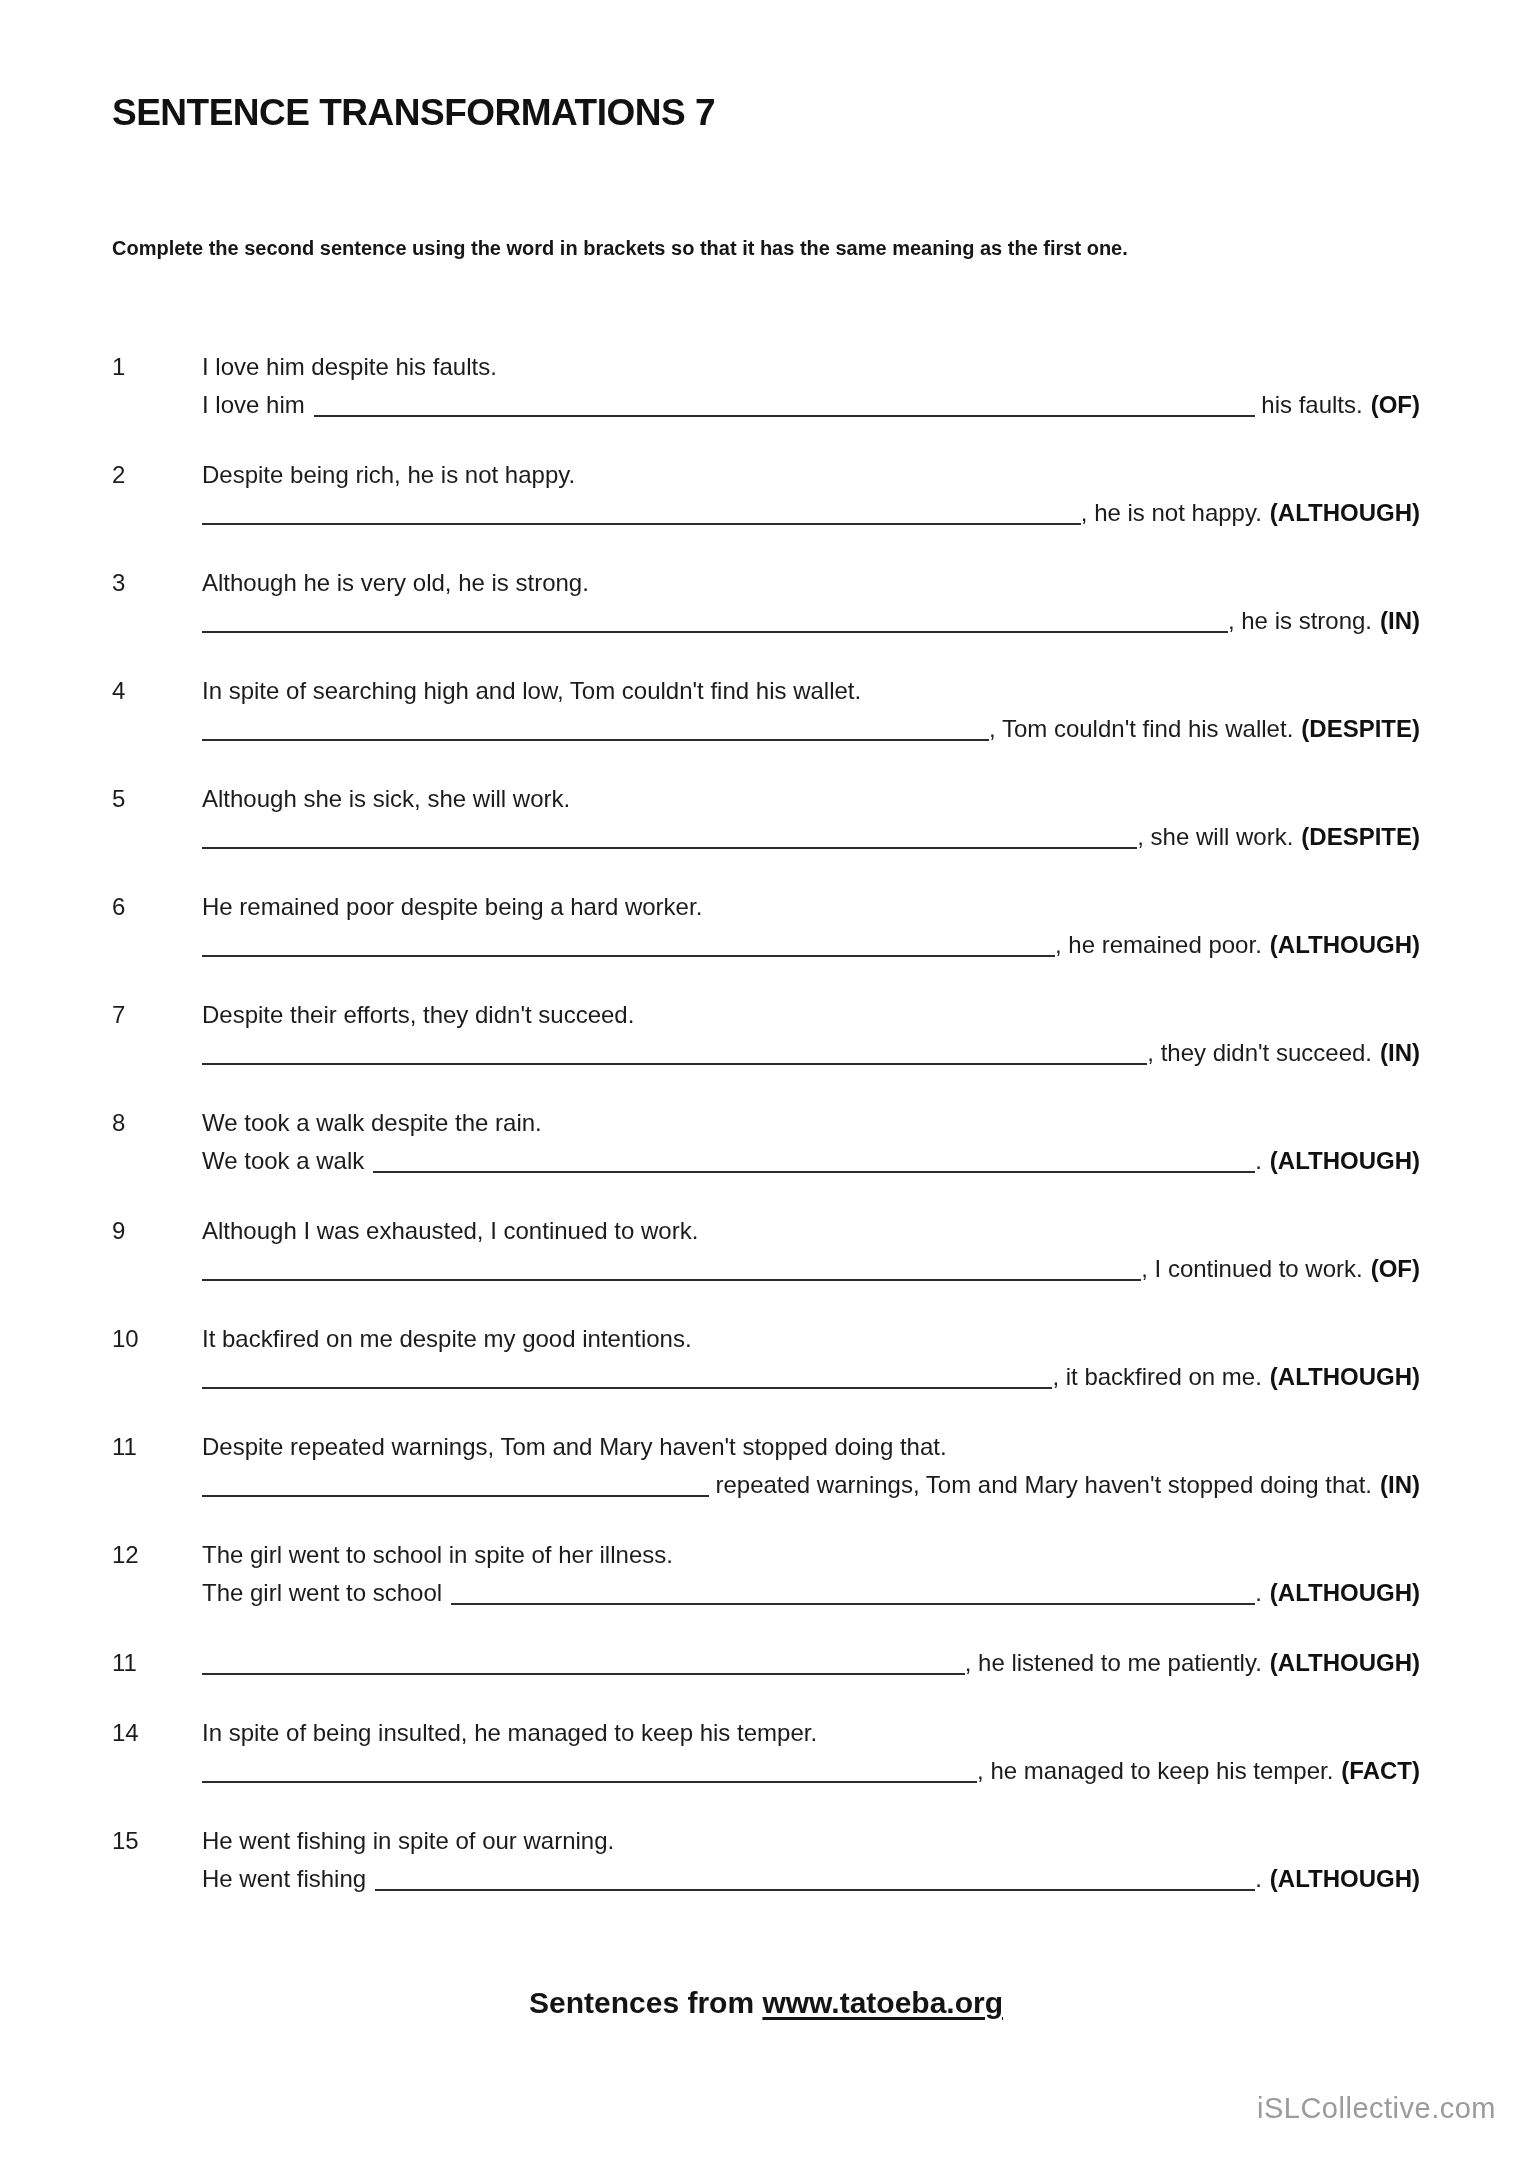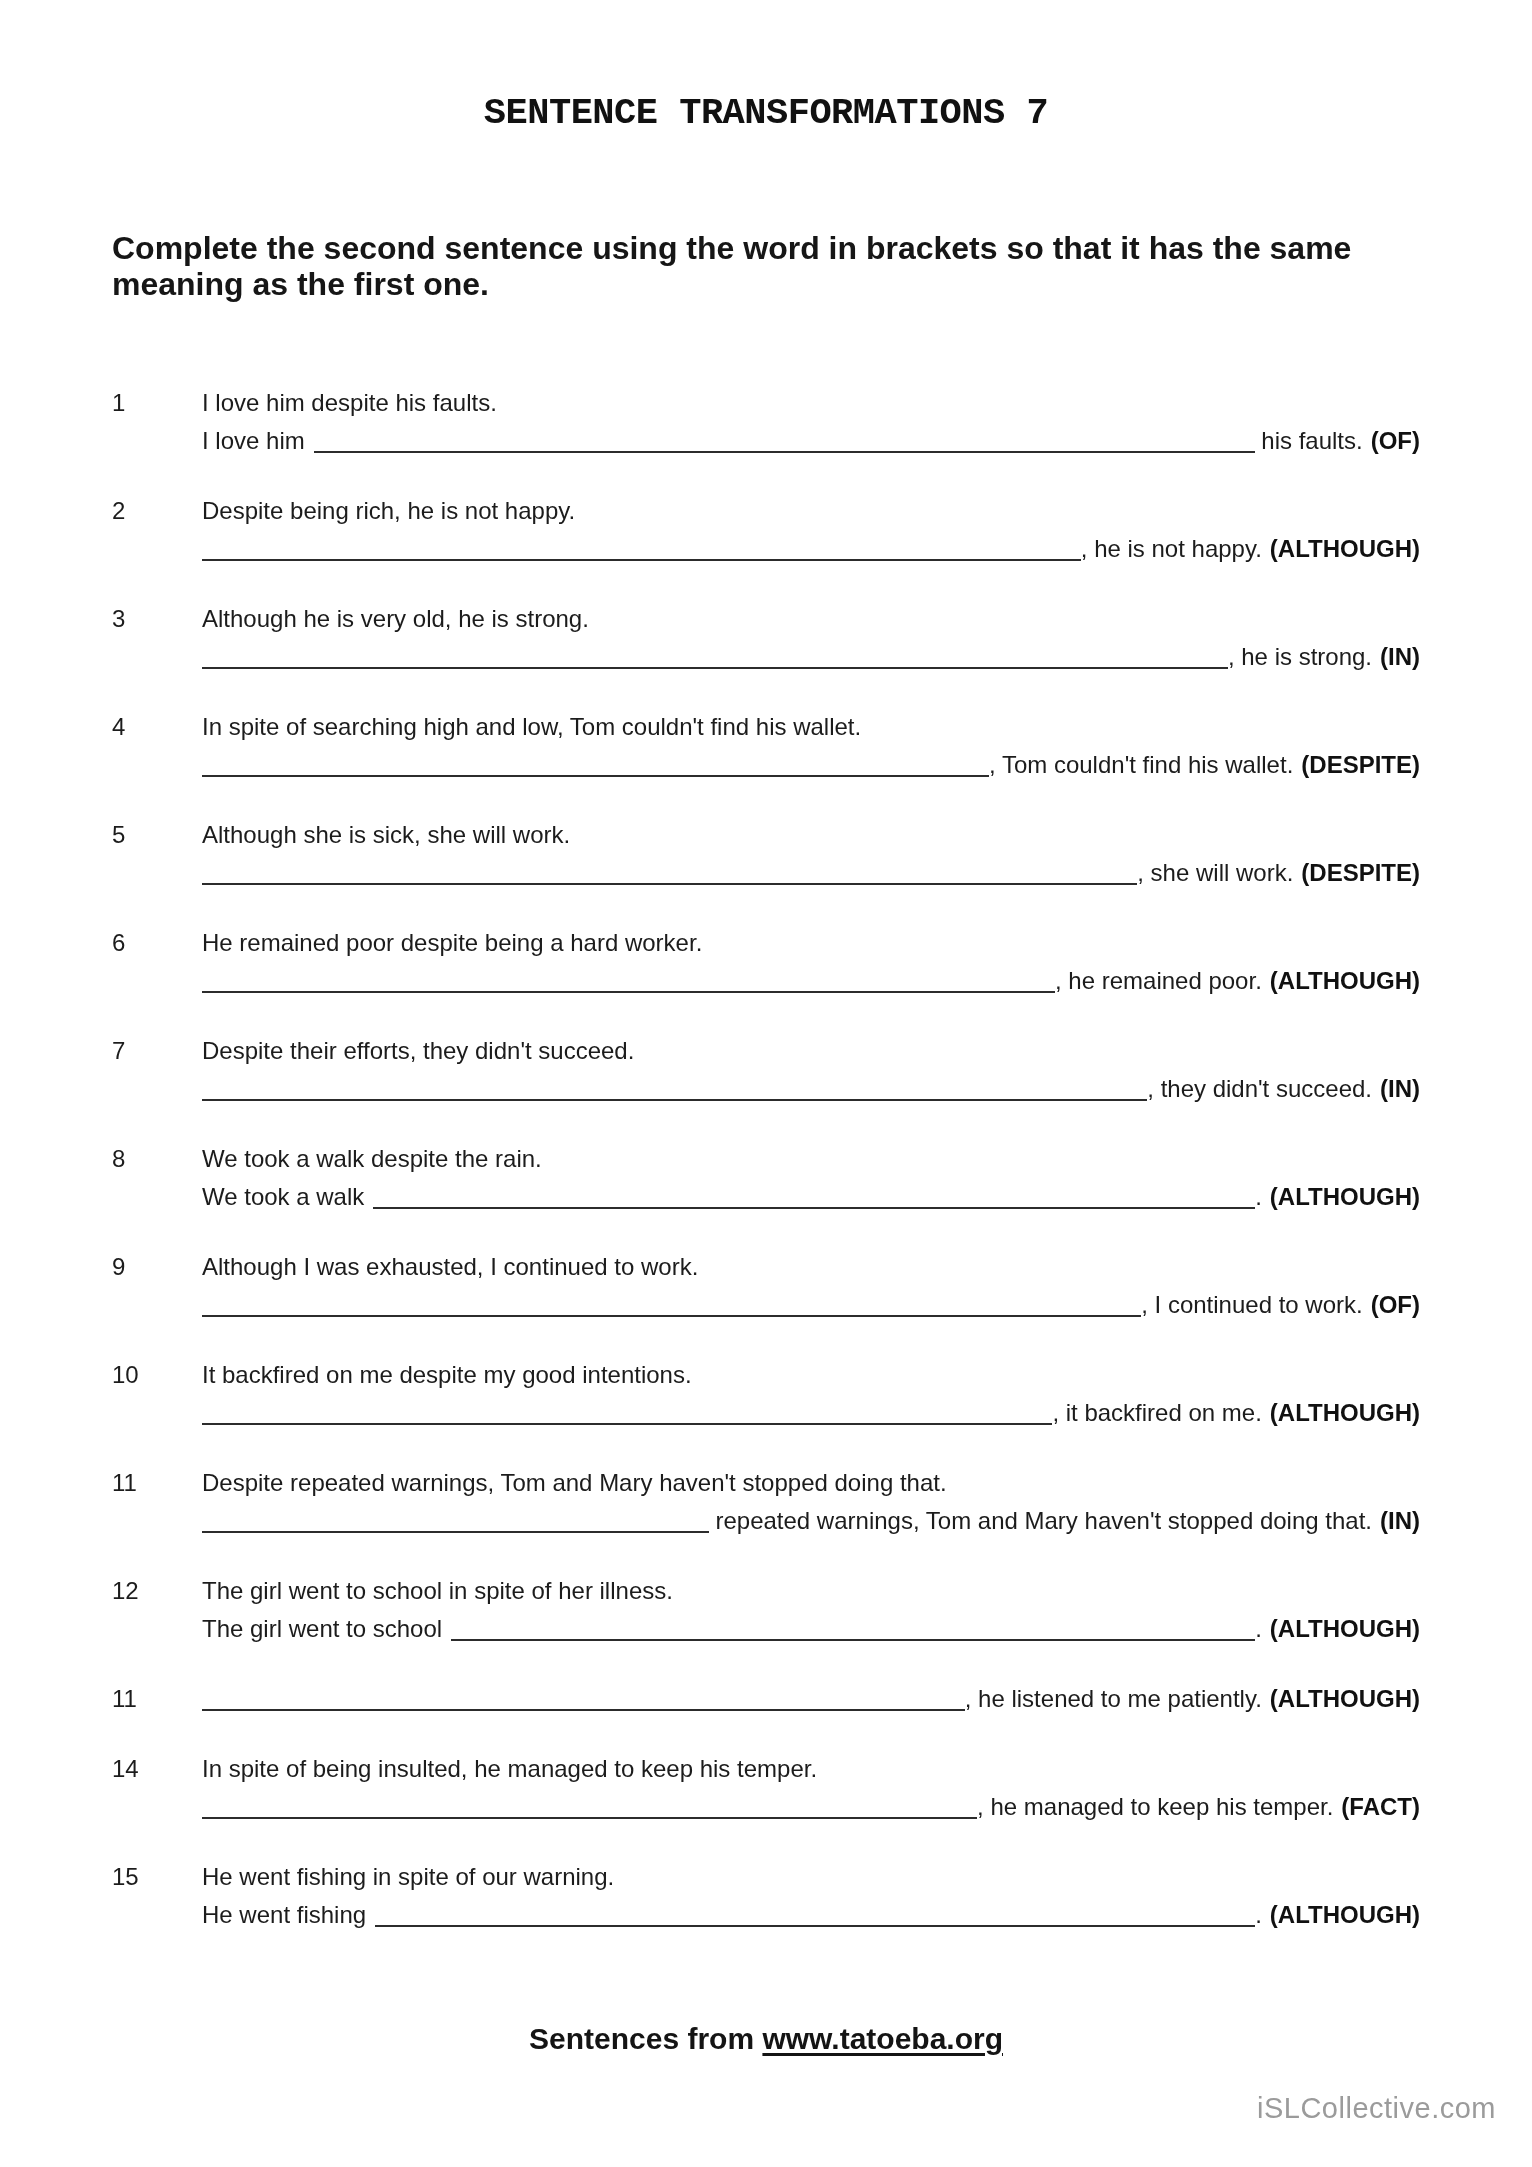--- a/index.html
+++ b/index.html
@@ -9,31 +9,29 @@
     height: 2167px;
     box-sizing: border-box;
     padding: 0 112px;
     background: #ffffff;
     font-family: "Liberation Sans", sans-serif;
     color: #1c1c1c;
     overflow: hidden;
   }
   .title {
     margin-top: 92px;
-    text-align: center;
     font-size: 37px;
     line-height: 42px;
     font-weight: bold;
     letter-spacing: -0.5px;
     color: #111;
-    font-family: Liberation Mono, monospace;
   }
   .instruction {
     margin-top: 96px;
-    font-size: 32px;
+    font-size: 20px;
     line-height: 36px;
     font-weight: bold;
     color: #161616;
   }
   .items { margin-top: 82px; }
   .item {
     display: grid;
     grid-template-columns: 90px 1fr;
     margin-bottom: 32px;
     font-size: 24px;

